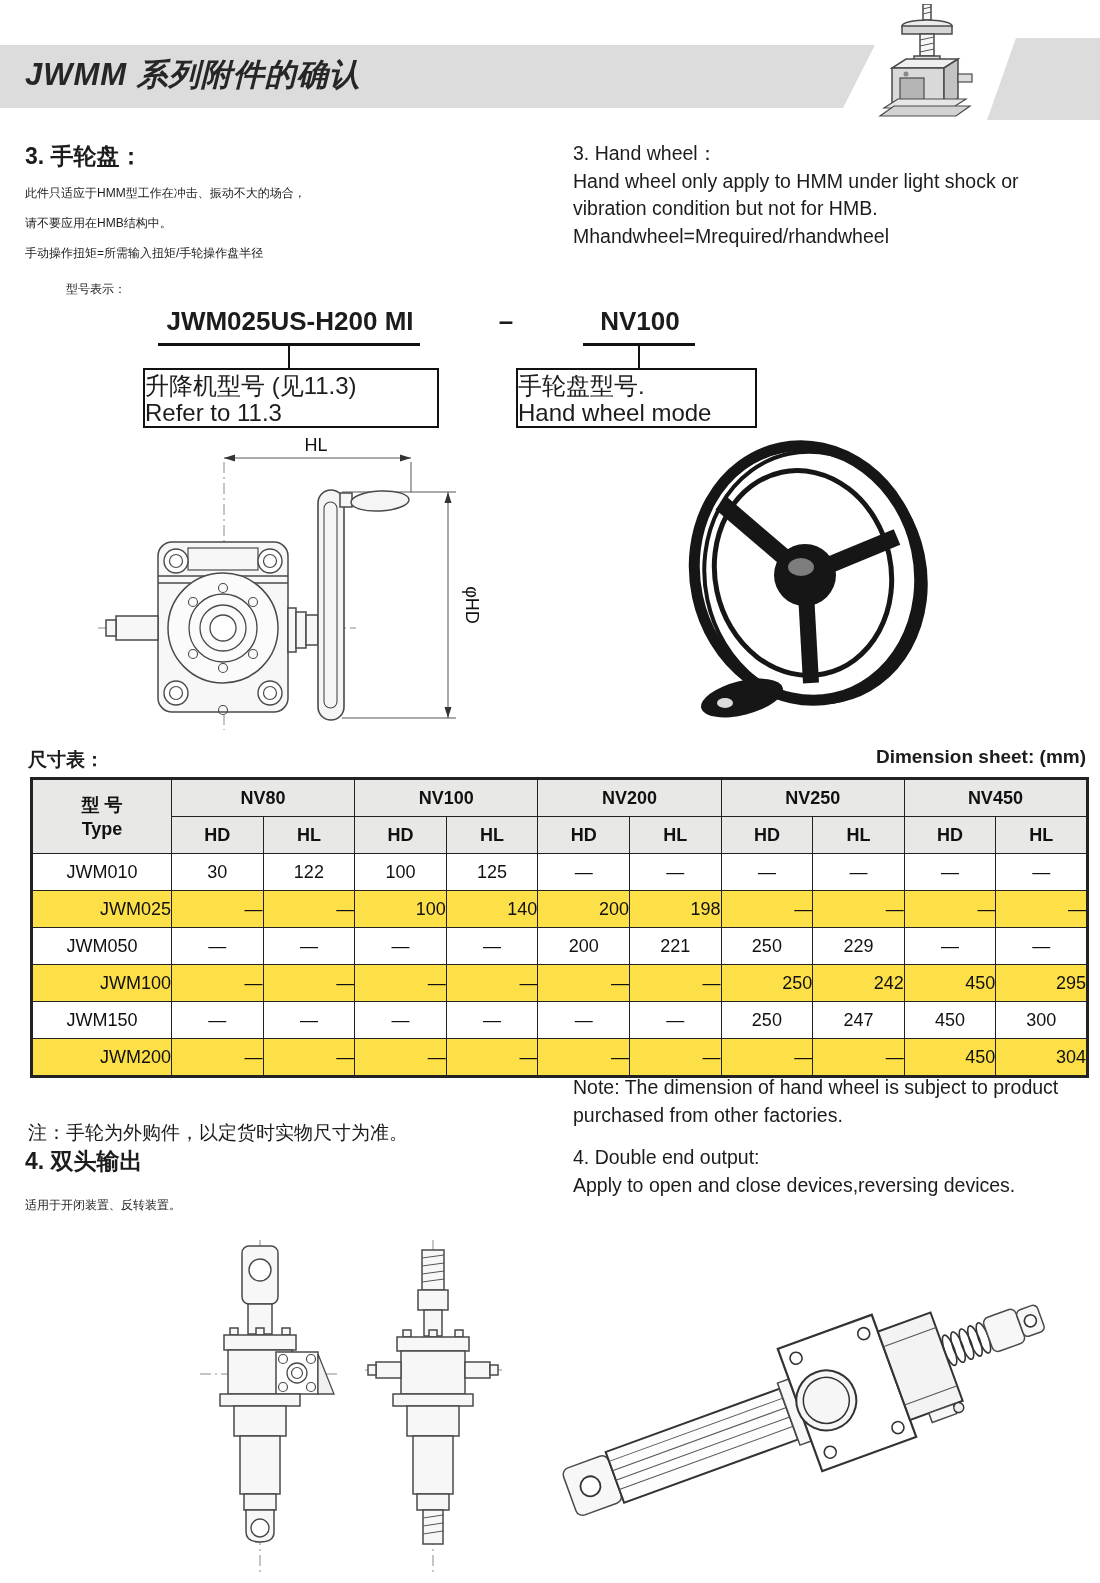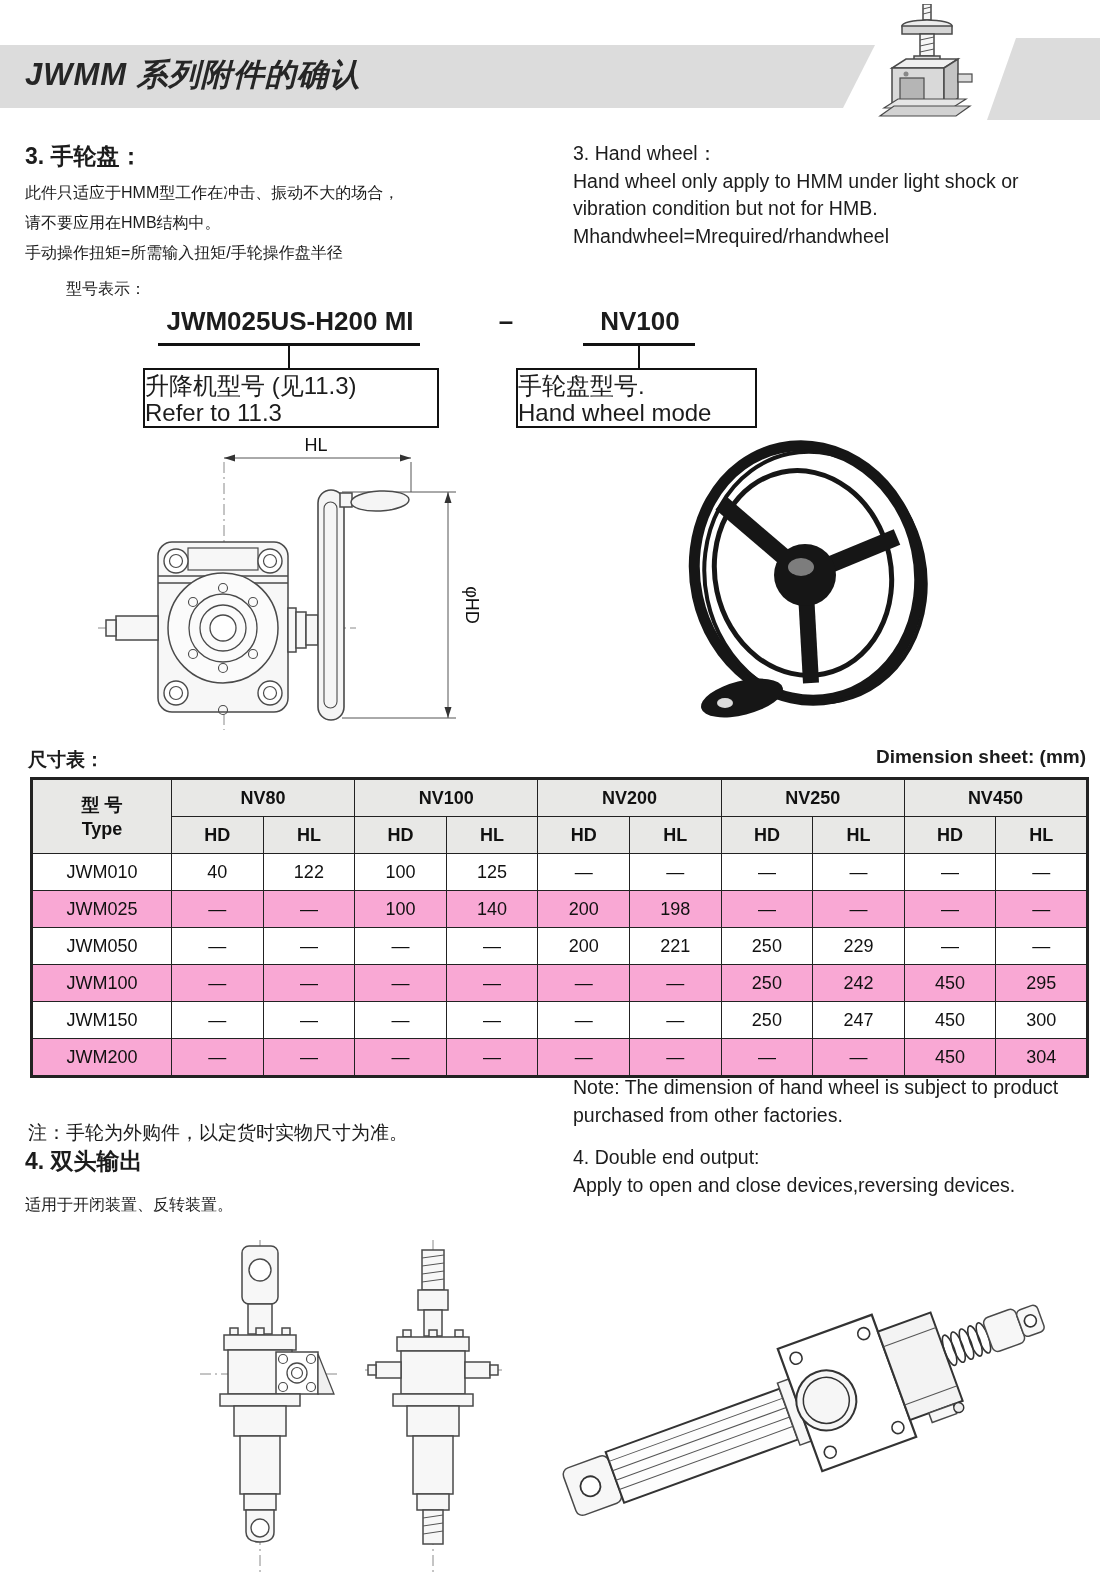--- a/index.html
+++ b/index.html
@@ -10,37 +10,37 @@
   .abs{position:absolute;}
   
   #title-band{left:0;top:45px;width:875px;height:63px;background:#dcdcdc;
     clip-path:polygon(0 0,875px 0,843px 63px,0 63px);}
   #page-title{left:25px;top:45px;height:63px;line-height:60px;font-size:31px;font-weight:bold;
     font-style:italic;letter-spacing:1px;color:#262626;}
   #band-slash{left:980px;top:38px;width:120px;height:82px;background:#dcdcdc;
     clip-path:polygon(36px 0,120px 0,120px 82px,7px 82px);}
   
   .cn-head{font-size:23px;font-weight:bold;}
-  .cn-body{font-size:16px;line-height:30px;}
+  .cn-body{font-size:12px;line-height:30px;}
   .en-body{font-size:19.5px;line-height:27.5px;}
   
   .model-code{font-size:26px;font-weight:bold;text-align:center;}
   .code-underline{background:#111;height:3px;}
   .vline{width:2px;background:#111;}
   .callout-box{border:2px solid #111;font-size:24px;line-height:27px;padding-top:2px;box-sizing:border-box;}
   
   #dim-caption-cn{left:28px;top:747px;font-size:19px;font-weight:bold;}
   #dim-caption-en{left:700px;top:746px;width:386px;text-align:right;font-size:19px;font-weight:bold;}
   #dim-table{border-collapse:collapse;table-layout:fixed;width:1056px;border:3px solid #222;}
   #dim-table th,#dim-table td{border:1.5px solid #222;text-align:center;padding:0;font-size:18px;color:#111;}
   #dim-table thead th{background:#e8e8e6;font-weight:bold;}
   #dim-table .group-th{height:36px;}
   #dim-table .sub-th{height:36px;}
   #dim-table tbody td{height:36px;font-weight:normal;}
-  #dim-table tbody tr.alt td{background:#f9a8d4;}
+  #dim-table tbody tr.alt td{background:#fde047;text-align:right;}
   #dim-table .type-th div{line-height:24px;}
   
   .note-cn{font-size:19px;margin-top:40px;}
   .sec4-head{font-size:23px;font-weight:bold;}
   svg{display:block;}
   .thin{stroke:#555;stroke-width:1;fill:none;}
   .cl{stroke:#8a8a8a;stroke-width:1;fill:none;stroke-dasharray:11 4 2 4;}
   .ln{stroke:#4a4a4a;stroke-width:1.5;fill:none;}
   .fill-light{fill:#f7f7f7;stroke:#4a4a4a;stroke-width:1.5;}
 </style>
@@ -214,21 +214,21 @@
           <th class="sub-th">HL</th>
           <th class="sub-th">HD</th>
           <th class="sub-th">HL</th>
           <th class="sub-th">HD</th>
           <th class="sub-th">HL</th>
         </tr>
       </thead>
     <tbody id="dim-tbody">
         <tr>
           <td>JWM010</td>
-          <td>40</td>
+          <td>30</td>
           <td>122</td>
           <td>100</td>
           <td>125</td>
           <td>—</td>
           <td>—</td>
           <td>—</td>
           <td>—</td>
           <td>—</td>
           <td>—</td>
         </tr>

